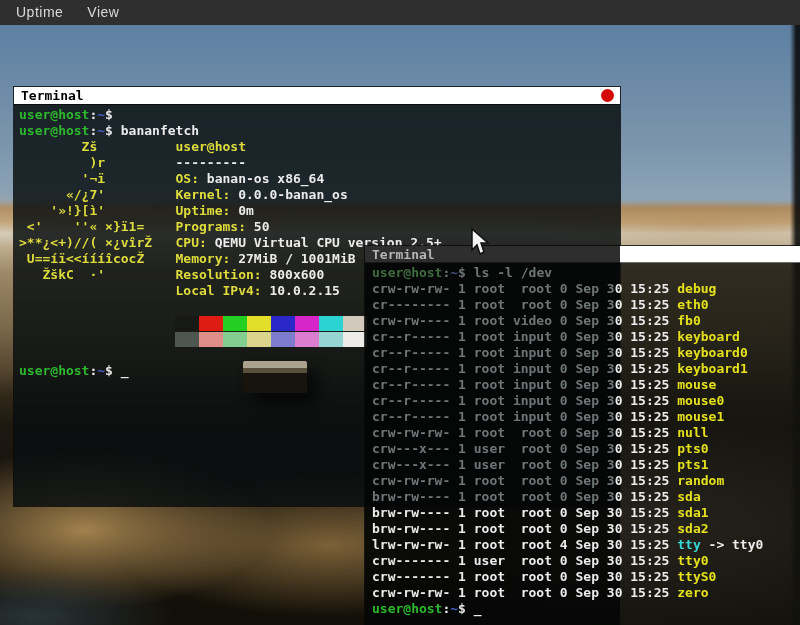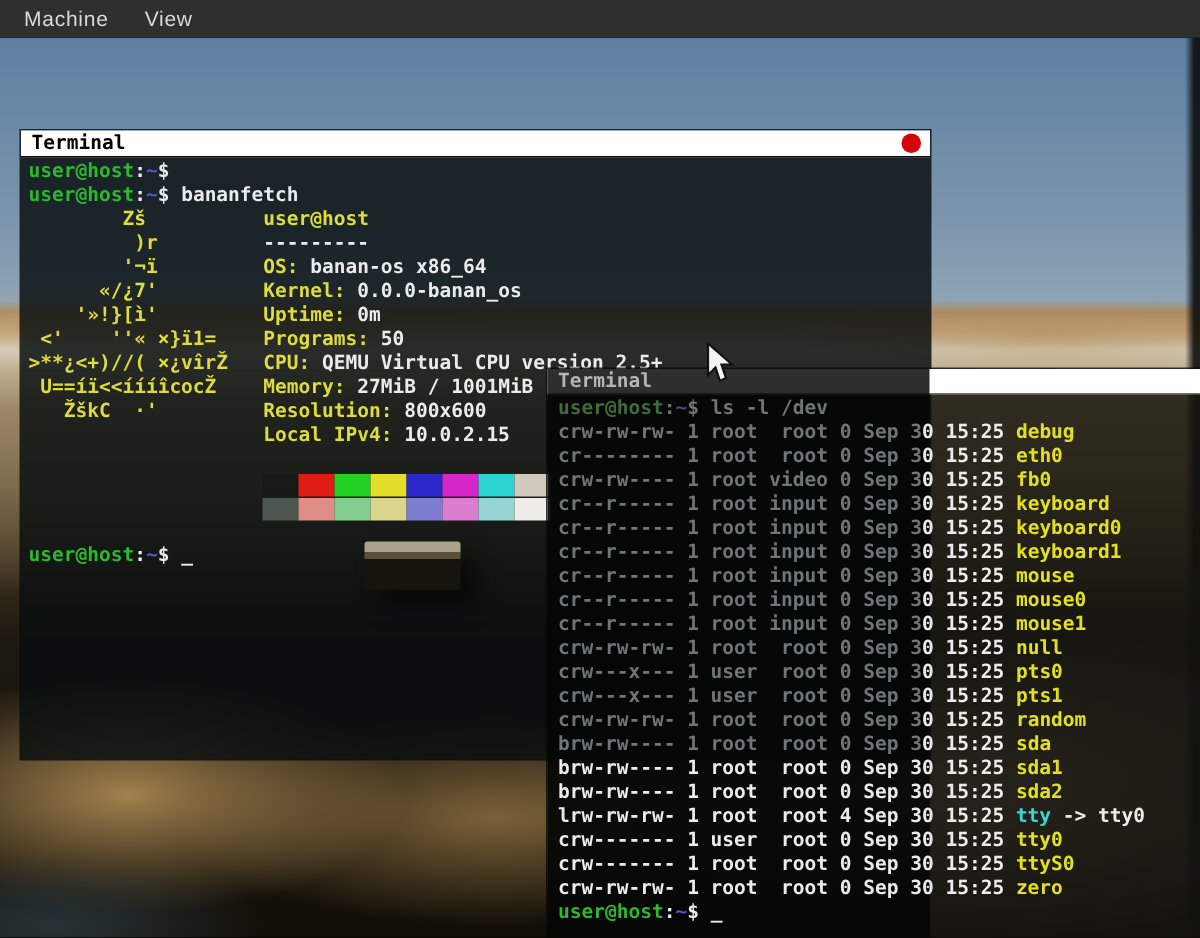--- a/index.html
+++ b/index.html
@@ -50,21 +50,21 @@
     background:linear-gradient(90deg,rgba(4,6,5,0.93) 0 255px,rgba(20,20,15,0.80) 255px);}
   
   #mouse-cursor{position:absolute;left:471px;top:203px;z-index:70;}
 </style>
 </head>
 <body>
 
 <div id="vm-screen">
 
   <div class="menubar" id="menubar">
-      <div class="menu-item">Machine</div>
+      <div class="menu-item">Uptime</div>
       <div class="menu-item">View</div>
     </div>
 
   <div class="desktop">
     <div class="photo"></div>
     <div class="truck"></div>
 
     <div class="window" id="term1">
       <div class="titlebar">
         <span>Terminal</span>

